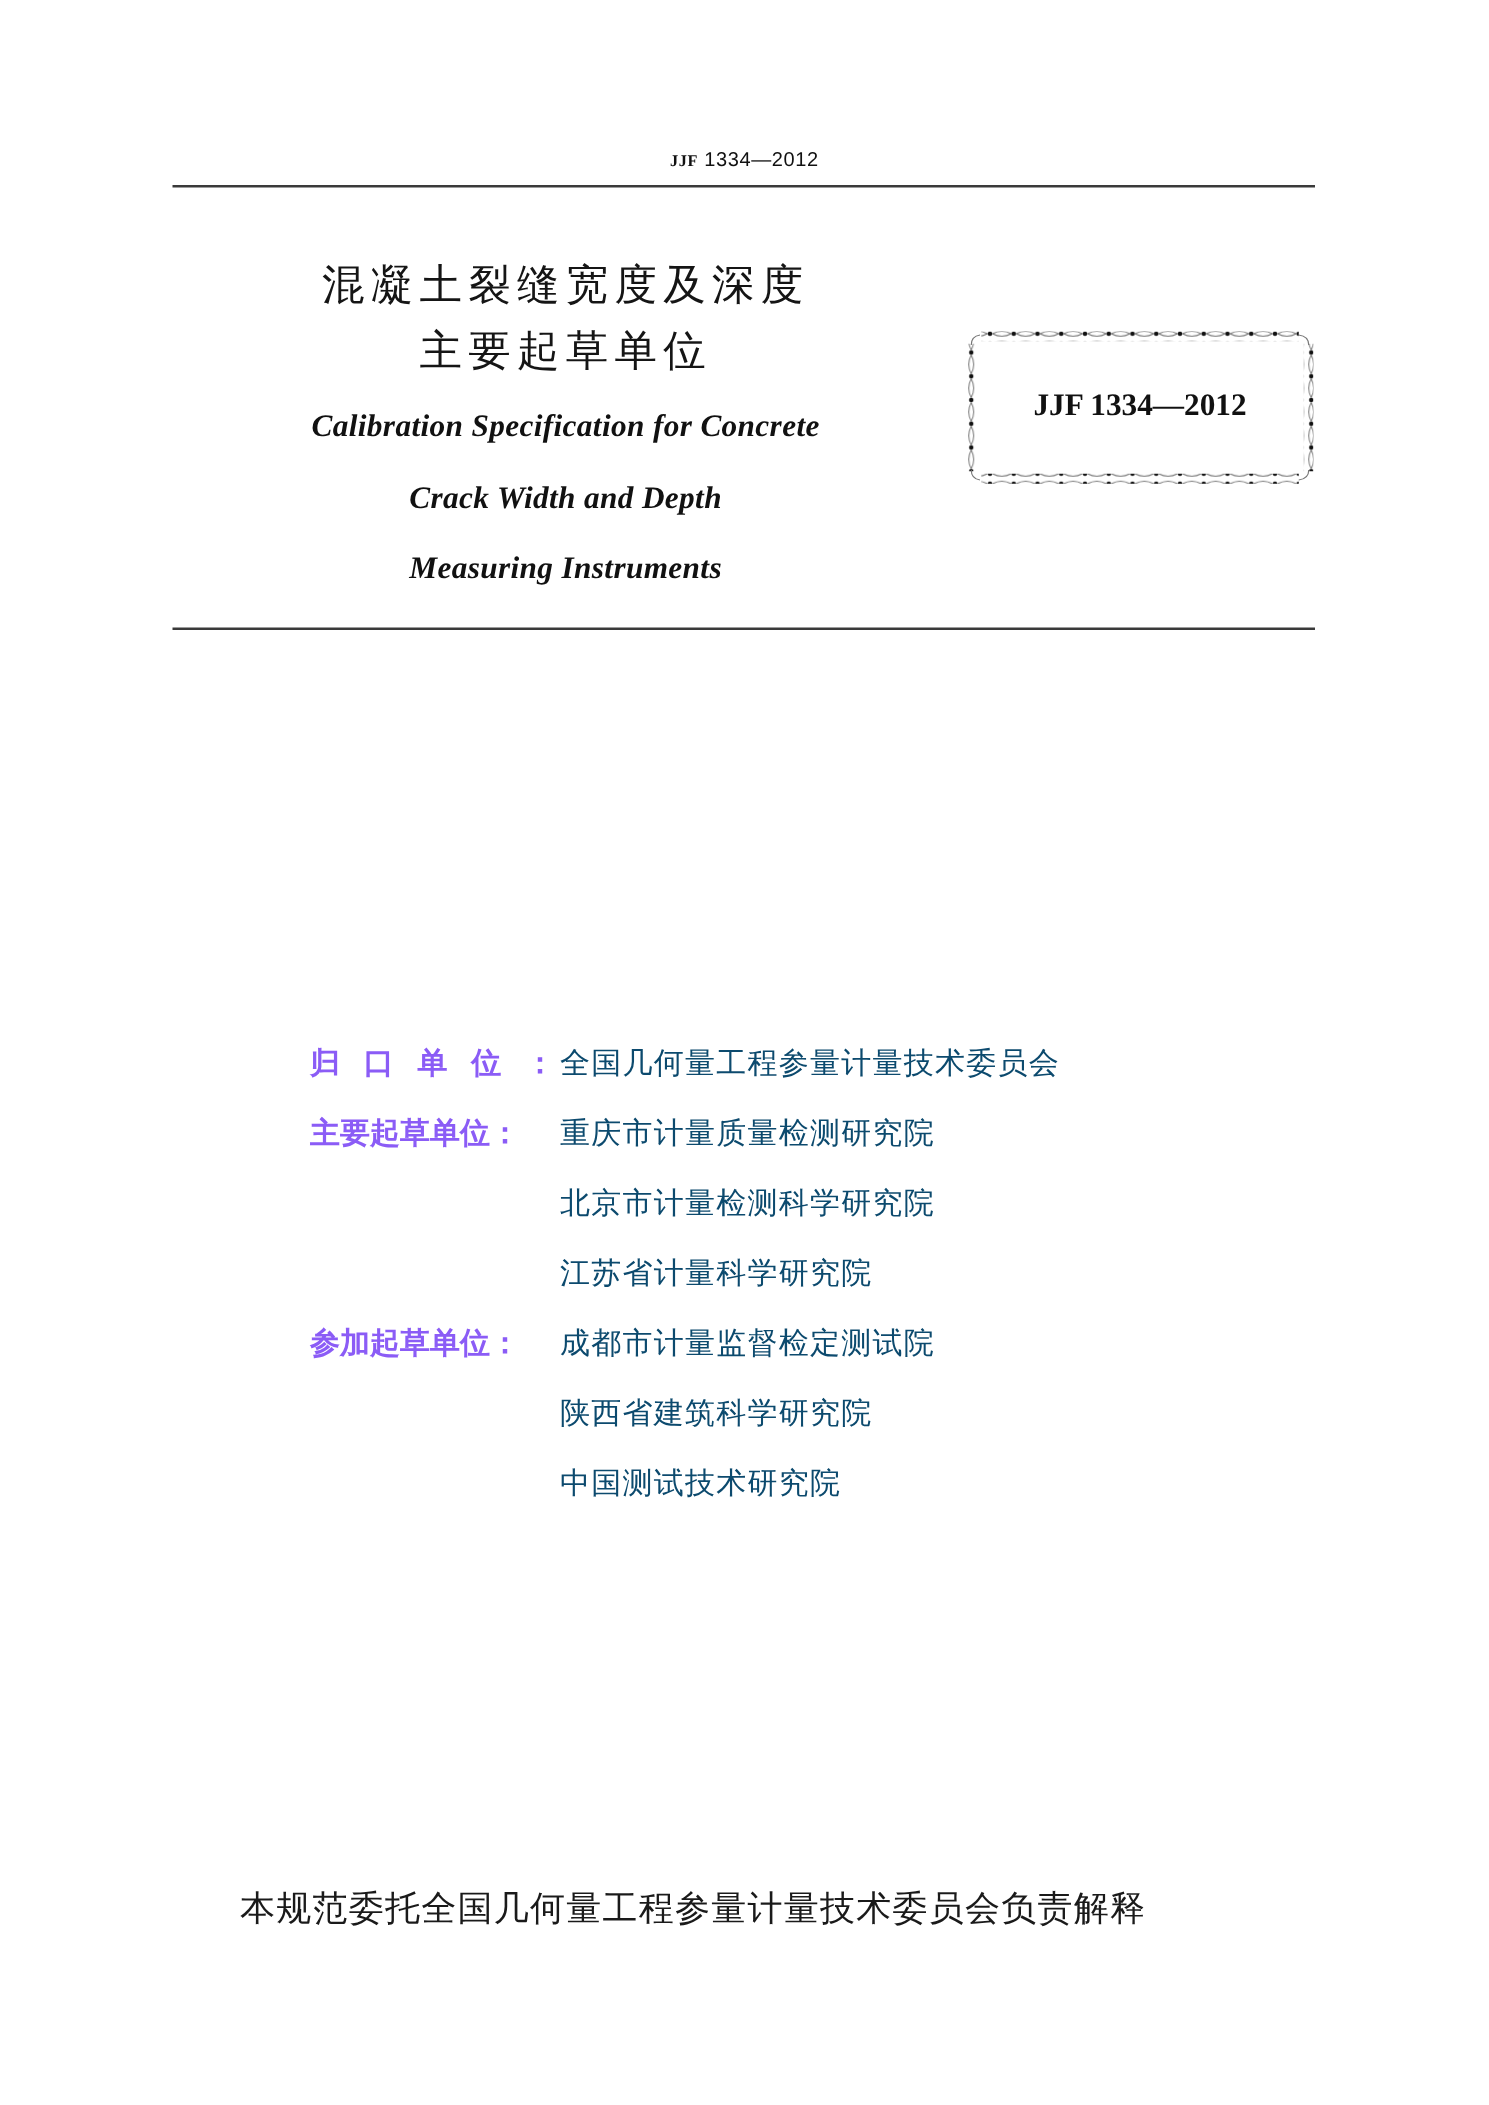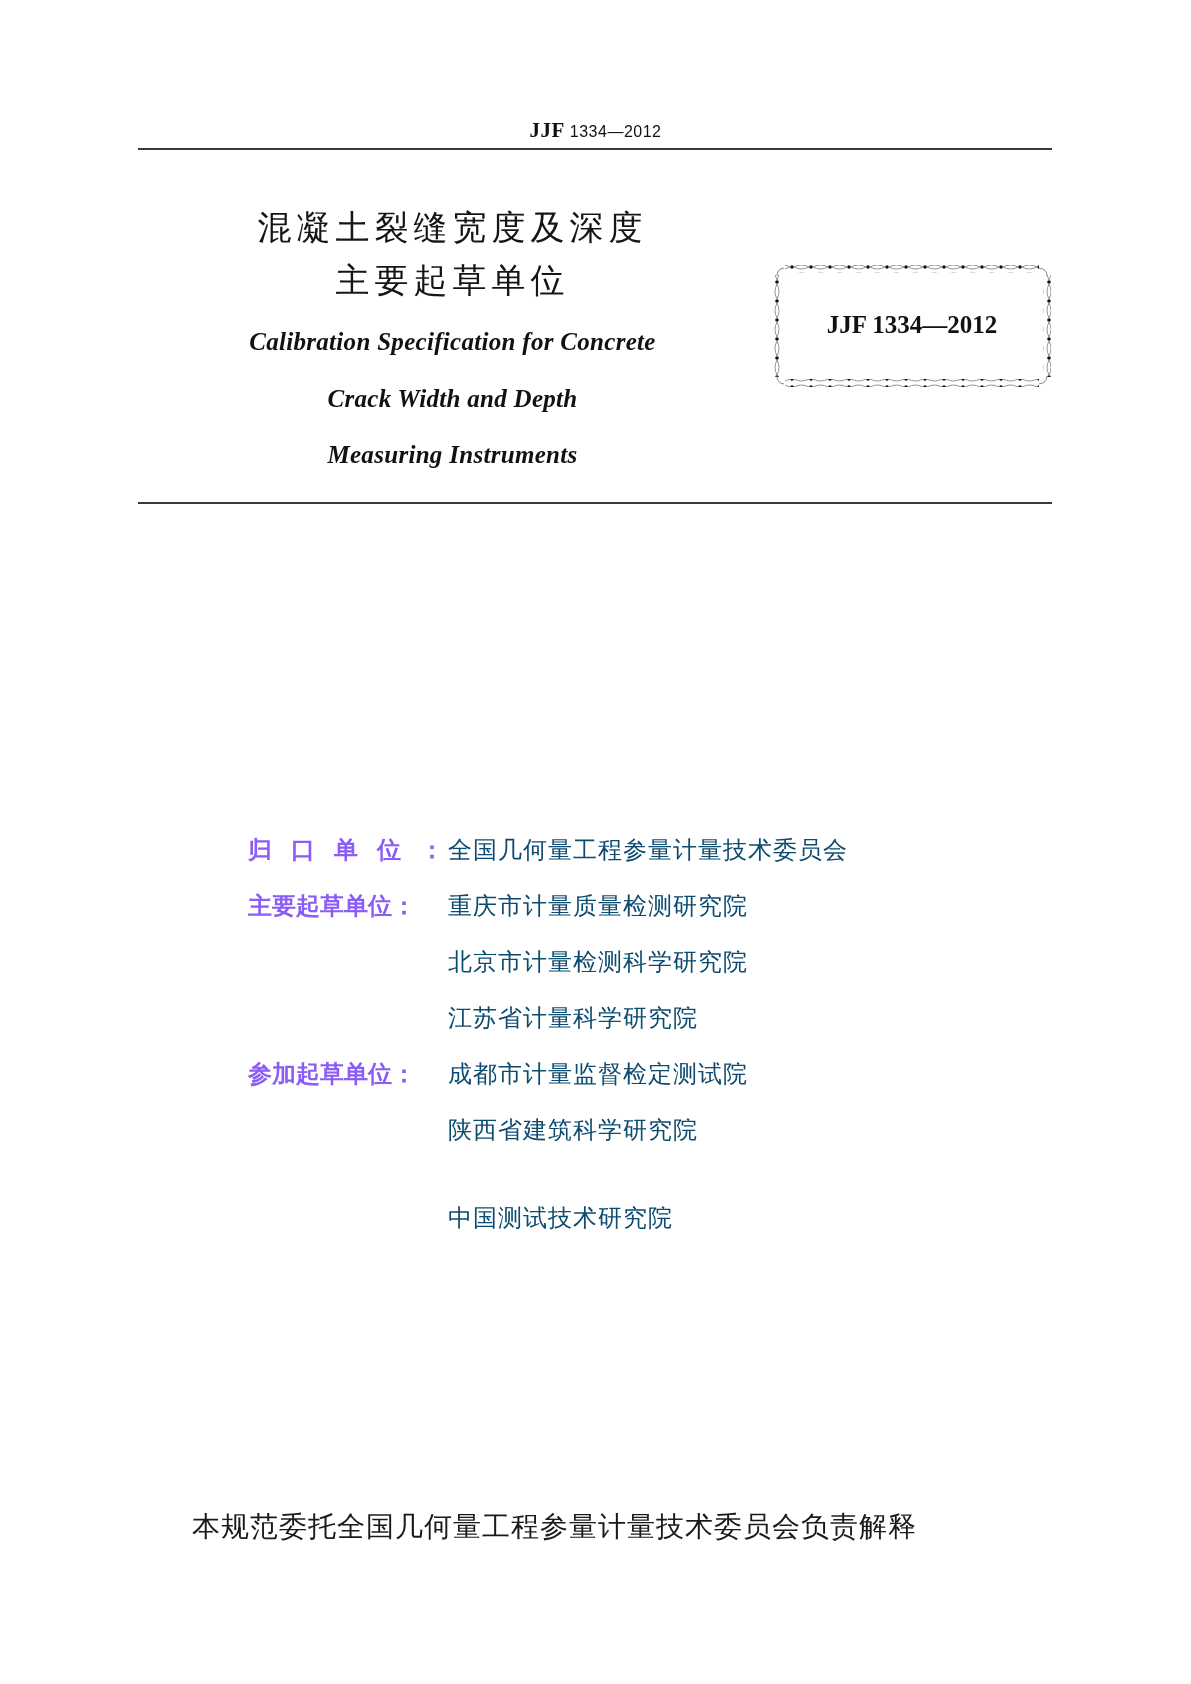--- a/index.html
+++ b/index.html
@@ -20,21 +20,21 @@
     .header-code {
       left: 0; width: 1191px;
       top: 118px;
       text-align: center;
       font-size: 16px;
       letter-spacing: 0.5px;
     }
     .header-code .prefix {
       font-family: "Liberation Serif", serif;
       font-weight: bold;
-      font-size: 21px;
+      font-size: 13px;
     }
     .header-code .num {
       font-family: "Liberation Sans", sans-serif;
       font-size: 16px;
     }
 
     .rule {
       left: 138px;
       width: 914px;
       height: 2px;
@@ -173,17 +173,17 @@
 <div class="abs org-row" style="top:998px;">
   <span class="org-indent"></span><span class="org-value">江苏省计量科学研究院</span>
 </div>
 
 <div class="abs org-row" style="top:1054px;">
   <span class="org-label">参加起草单位：</span><span class="org-value">成都市计量监督检定测试院</span>
 </div>
 <div class="abs org-row" style="top:1110px;">
   <span class="org-indent"></span><span class="org-value">陕西省建筑科学研究院</span>
 </div>
-<div class="abs org-row" style="top:1166px;margin-top:32px;">
+<div class="abs org-row" style="top:1166px;">
   <span class="org-indent"></span><span class="org-value">中国测试技术研究院</span>
 </div>
 
 <div class="abs footer-note">本规范委托全国几何量工程参量计量技术委员会负责解释</div>
 
 </body></html>

